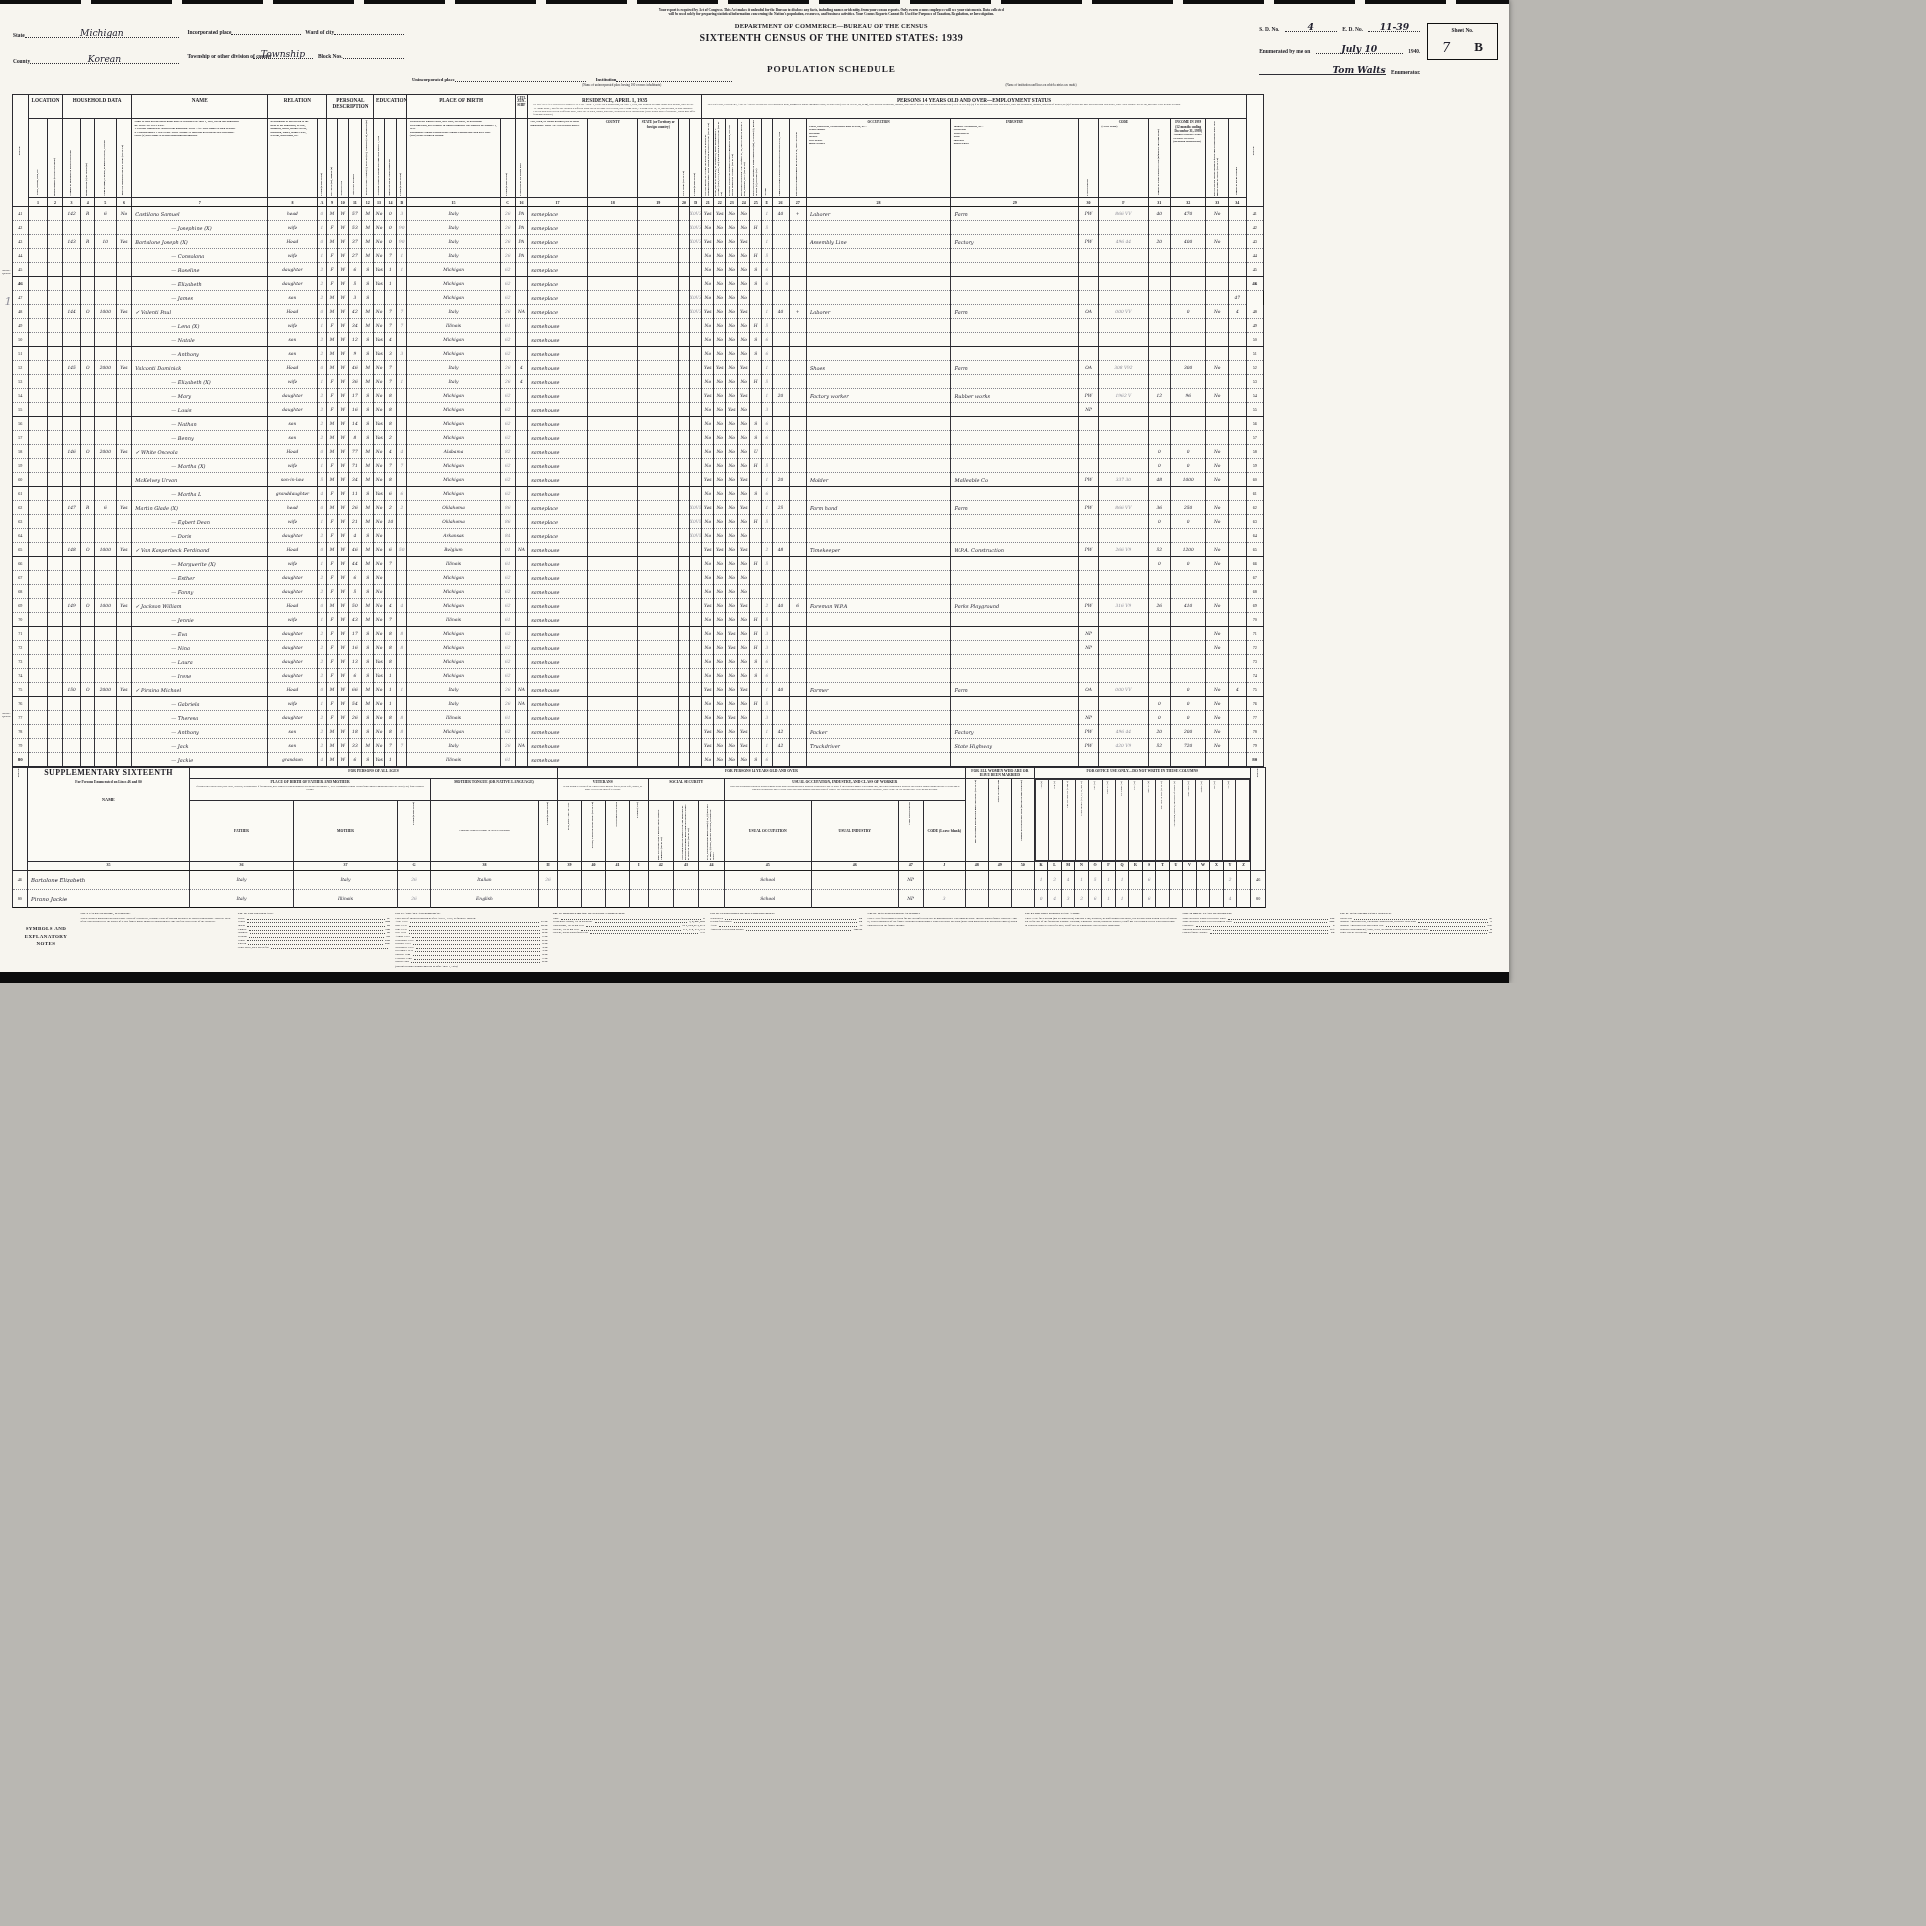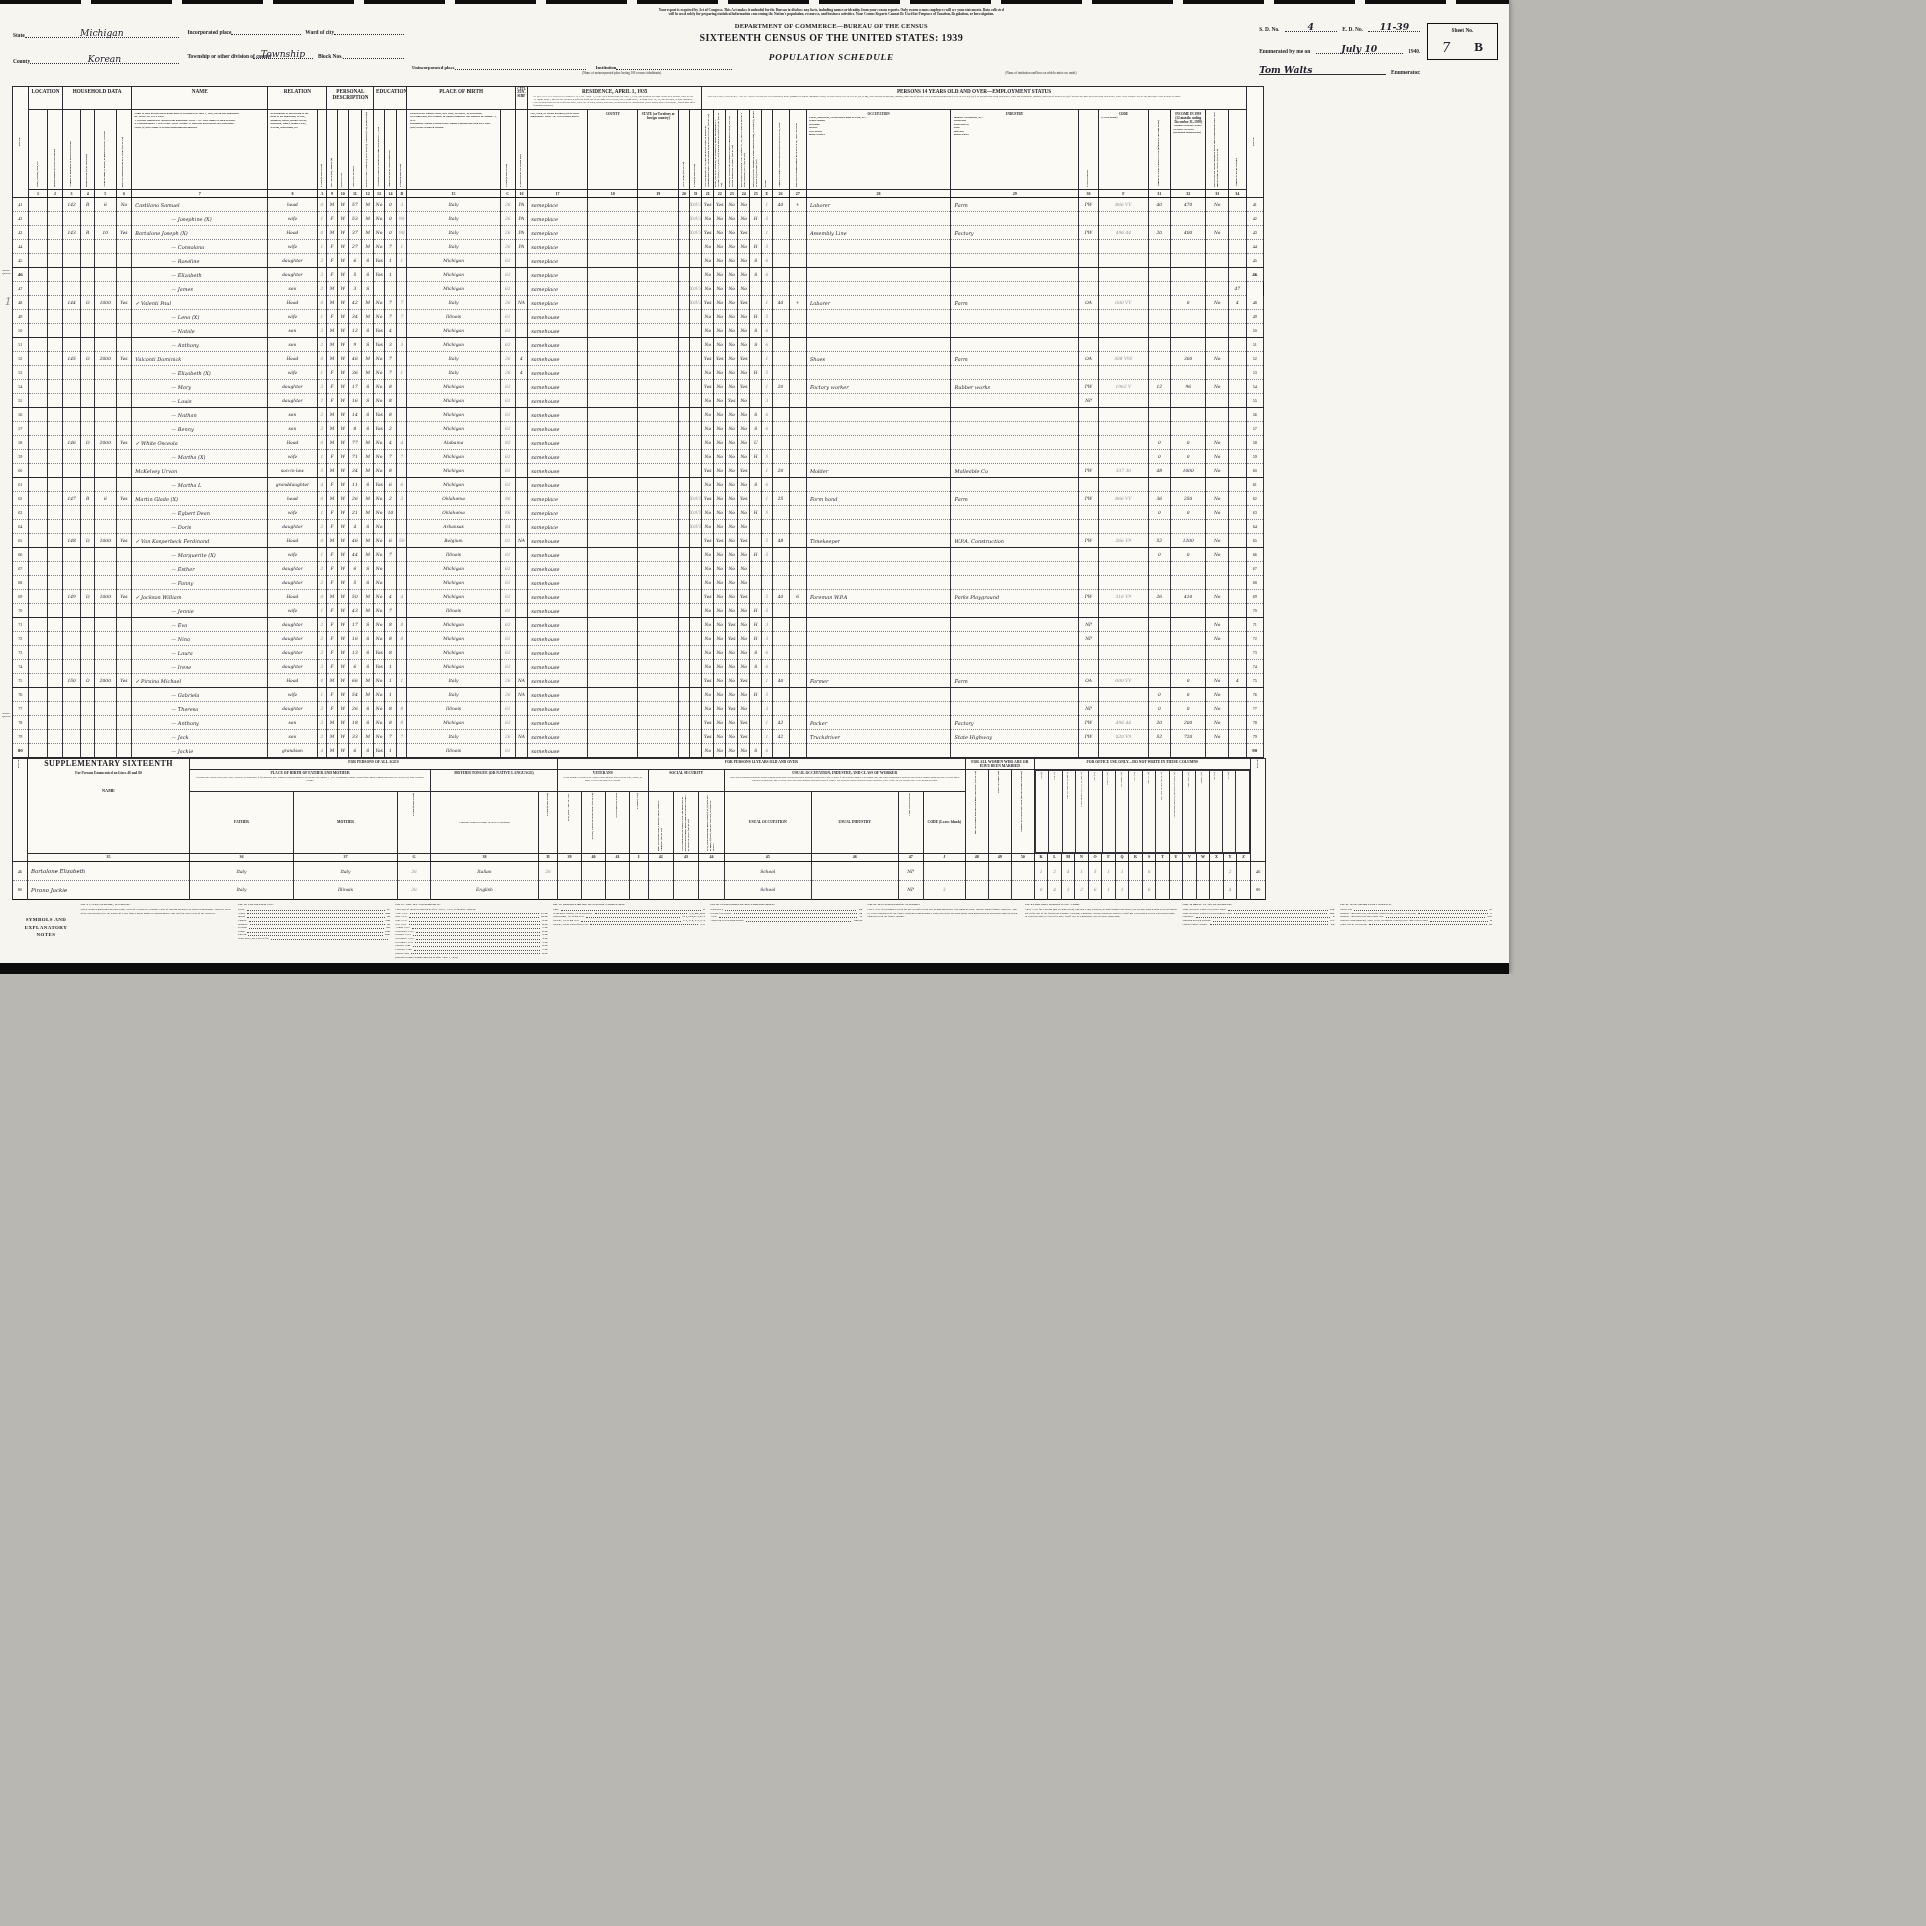--- a/index.html
+++ b/index.html
@@ -16,23 +16,23 @@
   .fld{display:flex;align-items:flex-end;margin-bottom:10px;font-size:5.4px;white-space:nowrap;}
   .fld .lbl{font-weight:bold;}
   .fld .lbl2{font-weight:bold;line-height:1.05;text-align:right;}
   .uline{border-bottom:0.6px dotted #2f2e35;flex:1;min-width:23px;text-align:center;position:relative;}
   .subnote{font-size:3.1px;text-align:center;margin-top:-9.2px;margin-left:46px;width:123px;}
   .hw{font-family:"DejaVu Serif",serif;font-style:italic;color:#232230;}
   .hw-big{font-size:9.2px;line-height:.8;}
   .notice{font-size:3.5px;font-weight:bold;width:347px;margin:0 auto;line-height:1.25;}
   .dept{font-size:6.5px;font-weight:bold;margin-top:5.4px;letter-spacing:0.2px;}
   .census{font-size:10px;font-weight:bold;margin-top:3.1px;letter-spacing:0.4px;}
-  .sched{font-size:9.2px;font-weight:bold;margin-top:9px;letter-spacing:0.8px;font-style:italic;}
+  .sched{font-size:9.2px;font-weight:bold;margin-top:21px;letter-spacing:0.8px;}
   .hr-row{display:flex;align-items:flex-end;gap:5.4px;margin-bottom:8.5px;font-size:5.4px;font-weight:bold;}
-  .sig-line{border-bottom:0.6px solid #2f2e35;flex:1;text-align:left;}
+  .sig-line{border-bottom:0.6px solid #2f2e35;flex:1;text-align:right;}
   .sheetbox{border:1.2px solid #101010;width:65px;text-align:center;float:right;padding:3.1px 2.3px 3.9px;margin-left:6.2px;}
   .sheetbox .sb-l{font-size:5.4px;font-weight:bold;}
   .sheetbox .sb-v{font-size:13px;display:flex;justify-content:space-around;align-items:flex-end;margin-top:5.4px;}
   .sheetbox .sb-v .printed{font-family:"Liberation Serif",serif;font-style:normal;font-weight:bold;}
   .hdr-right-flds{overflow:hidden;}
   
   table{border-collapse:collapse;table-layout:fixed;width:1252px;margin:0 11.6px;background:#fbfaf5;}
   th,td{border-left:0.4px solid #35343a;border-right:0.4px solid #35343a;overflow:hidden;padding:0;}
   thead th{border:0.4px solid #2c2b31;vertical-align:middle;}
   .group{font-weight:bold;font-size:5.2px;text-align:center;vertical-align:top;padding:1.2px 1.5px;}

